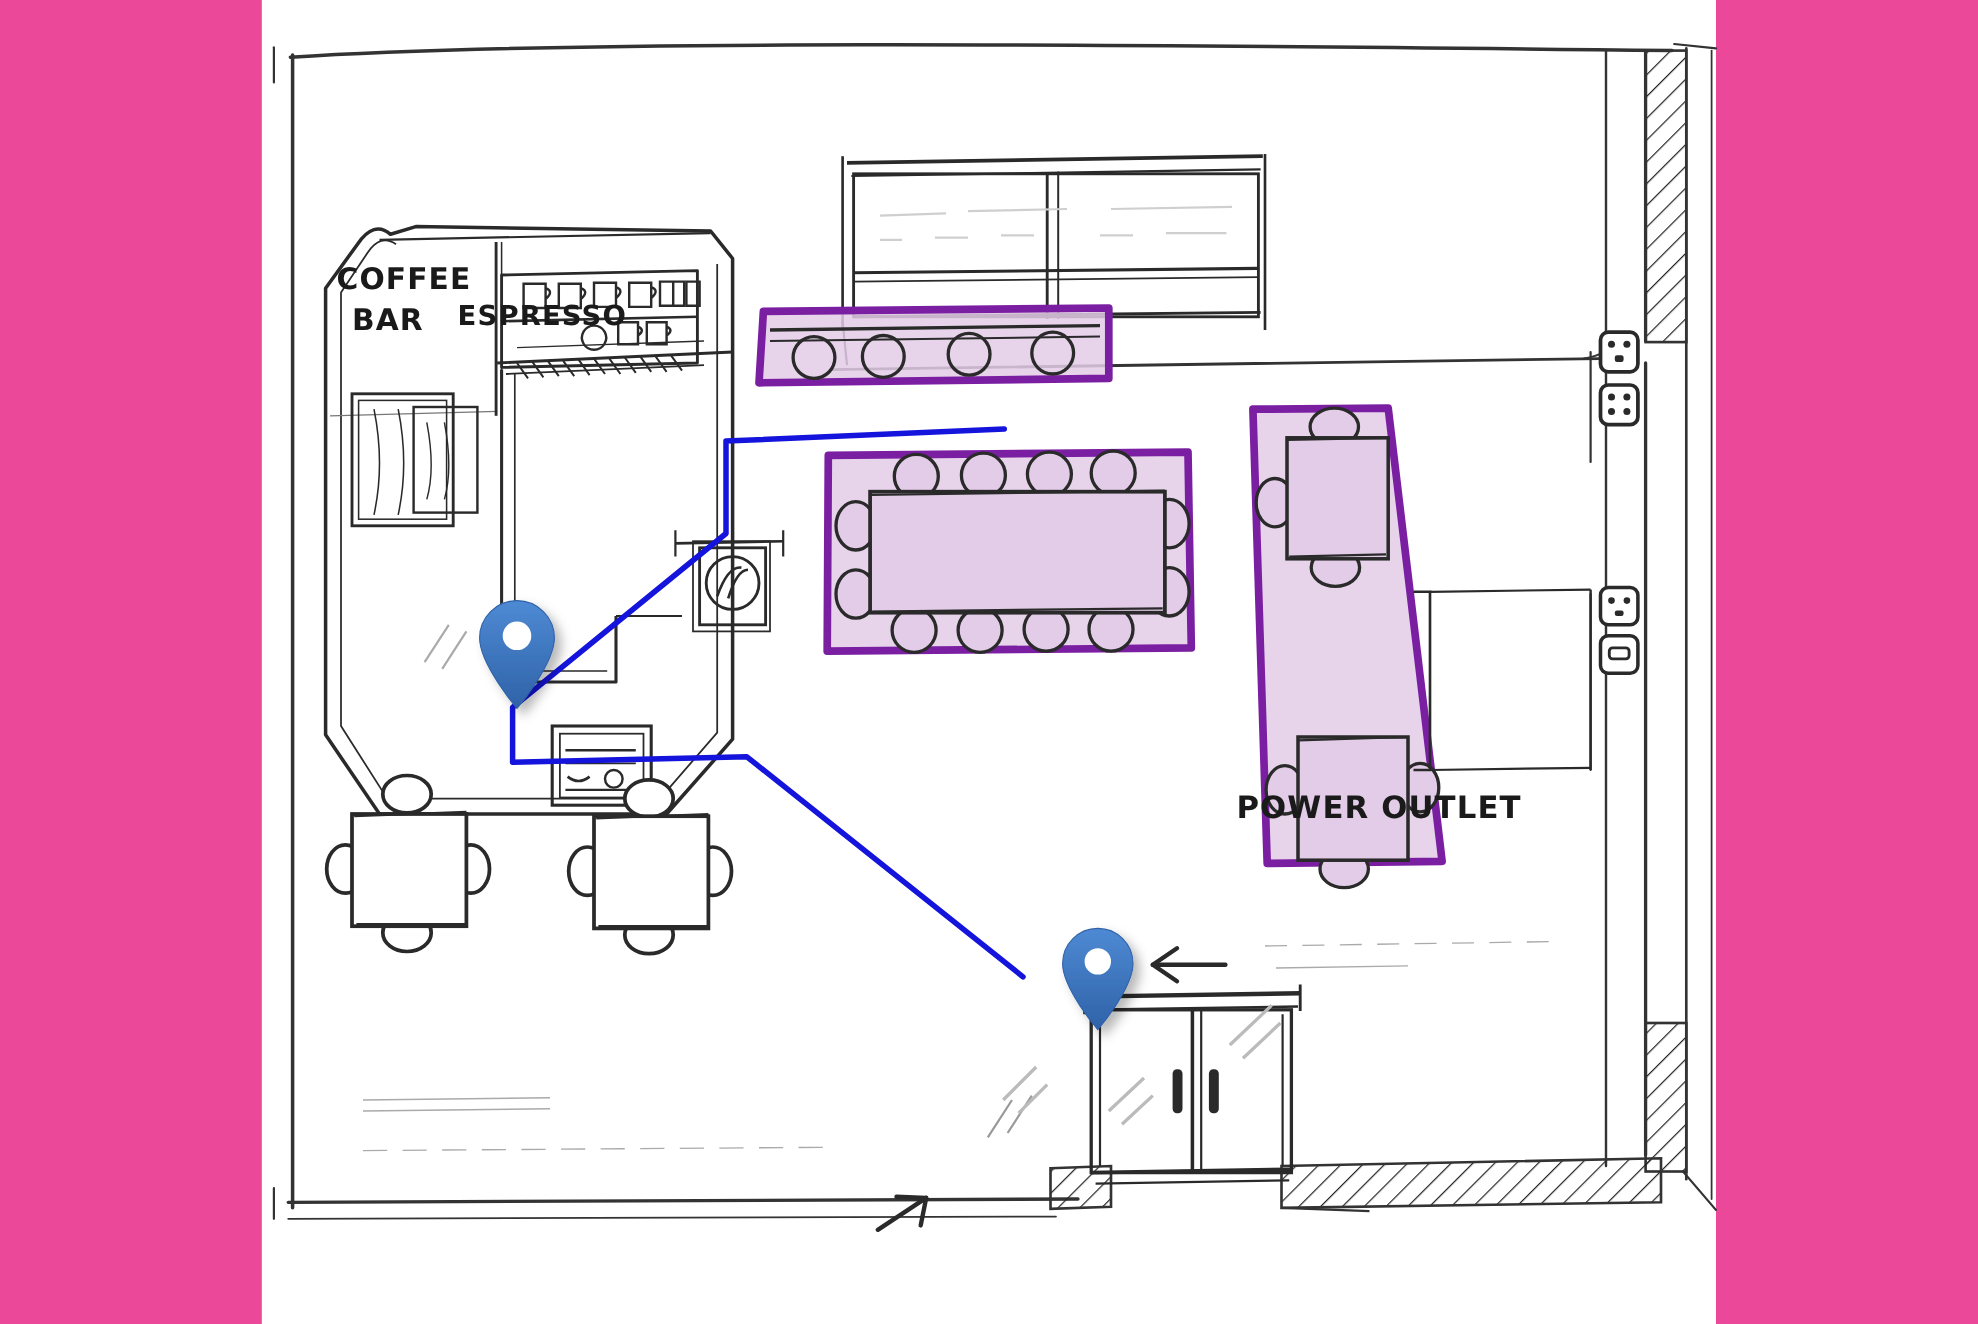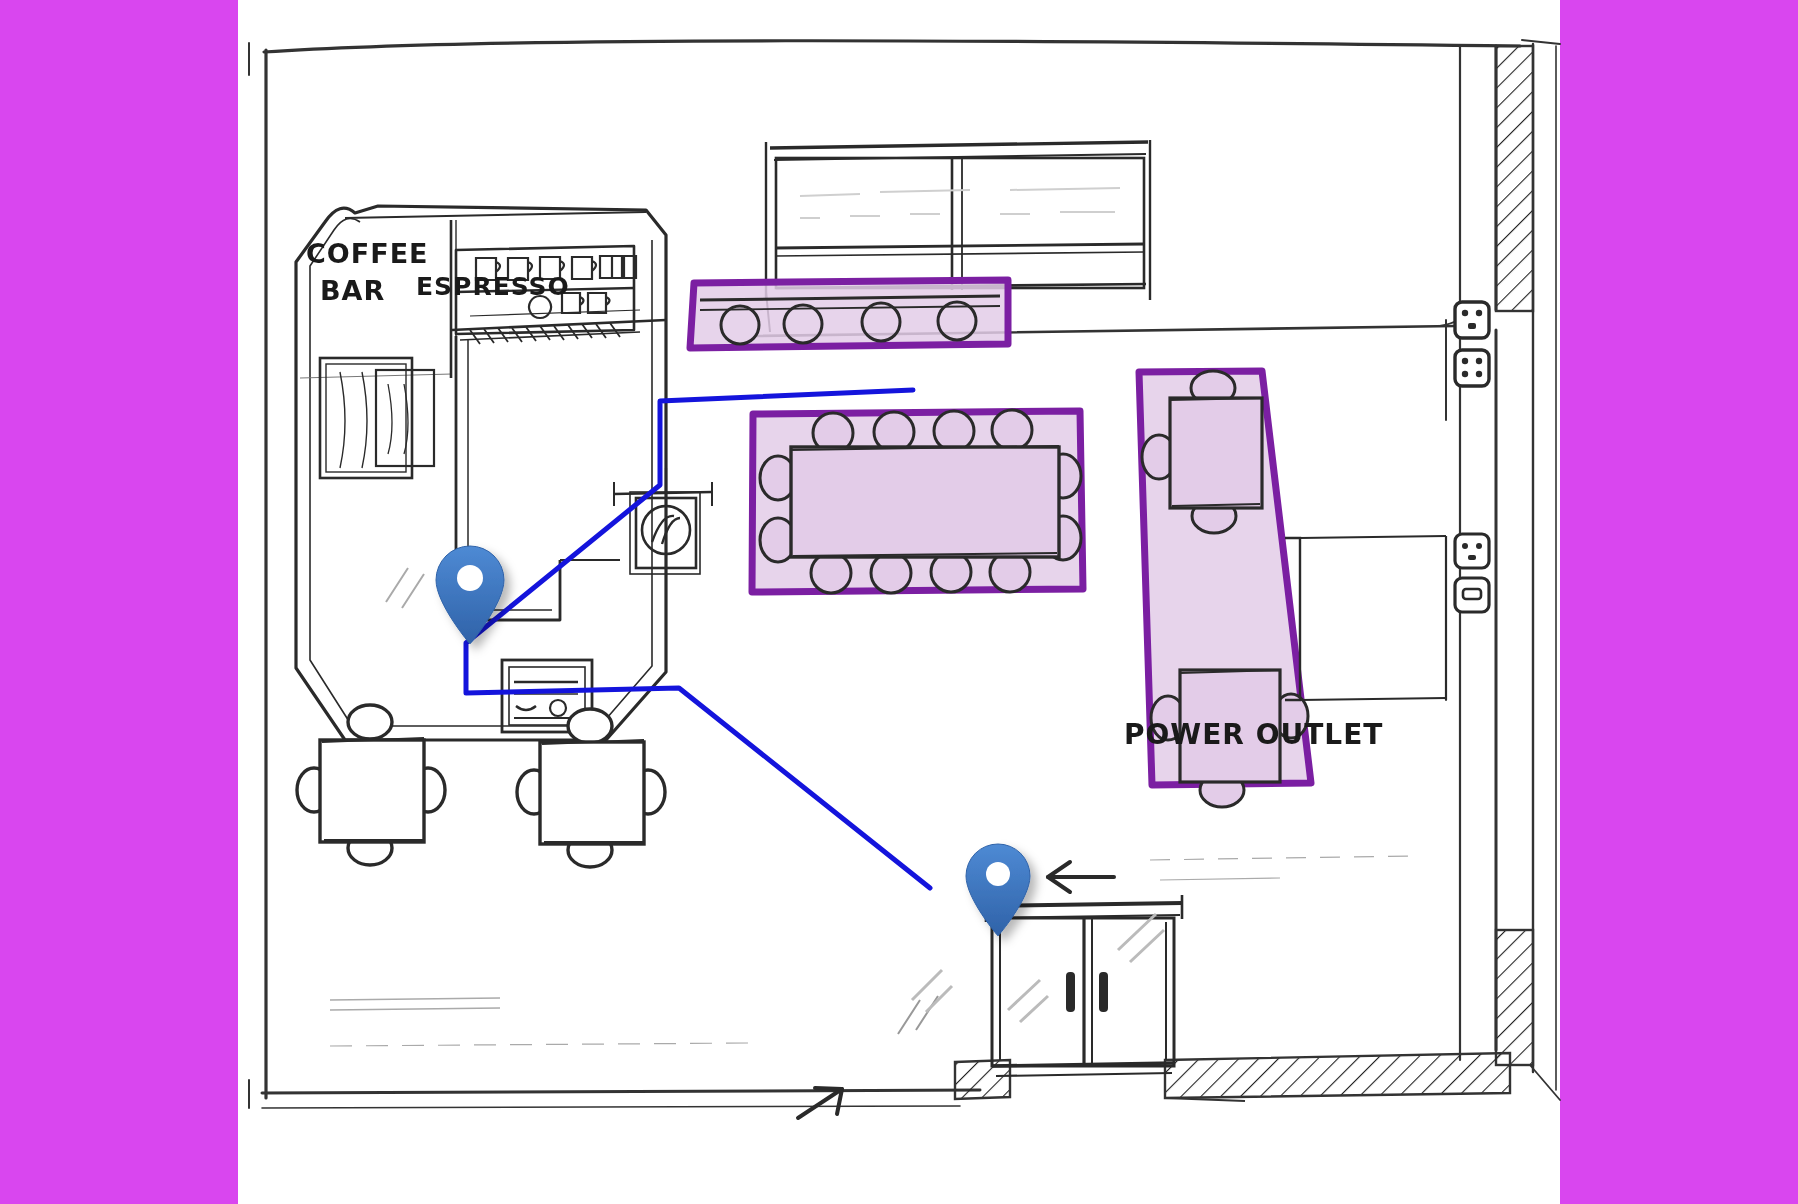--- a/index.html
+++ b/index.html
@@ -8,21 +8,21 @@
     background: #000000;
     width: 1798px;
     height: 1204px;
     overflow: hidden;
     font-family: "DejaVu Sans", sans-serif;
   }
   #root {
     position: relative;
     width: 1798px;
     height: 1204px;
-    background: #d946ef;
+    background: #ec4899;
   }
   #canvas {
     position: absolute;
     left: 238px;
     top: 0px;
     width: 1322px;
     height: 1204px;
     background: #ffffff;
   }
   #plan-svg {

